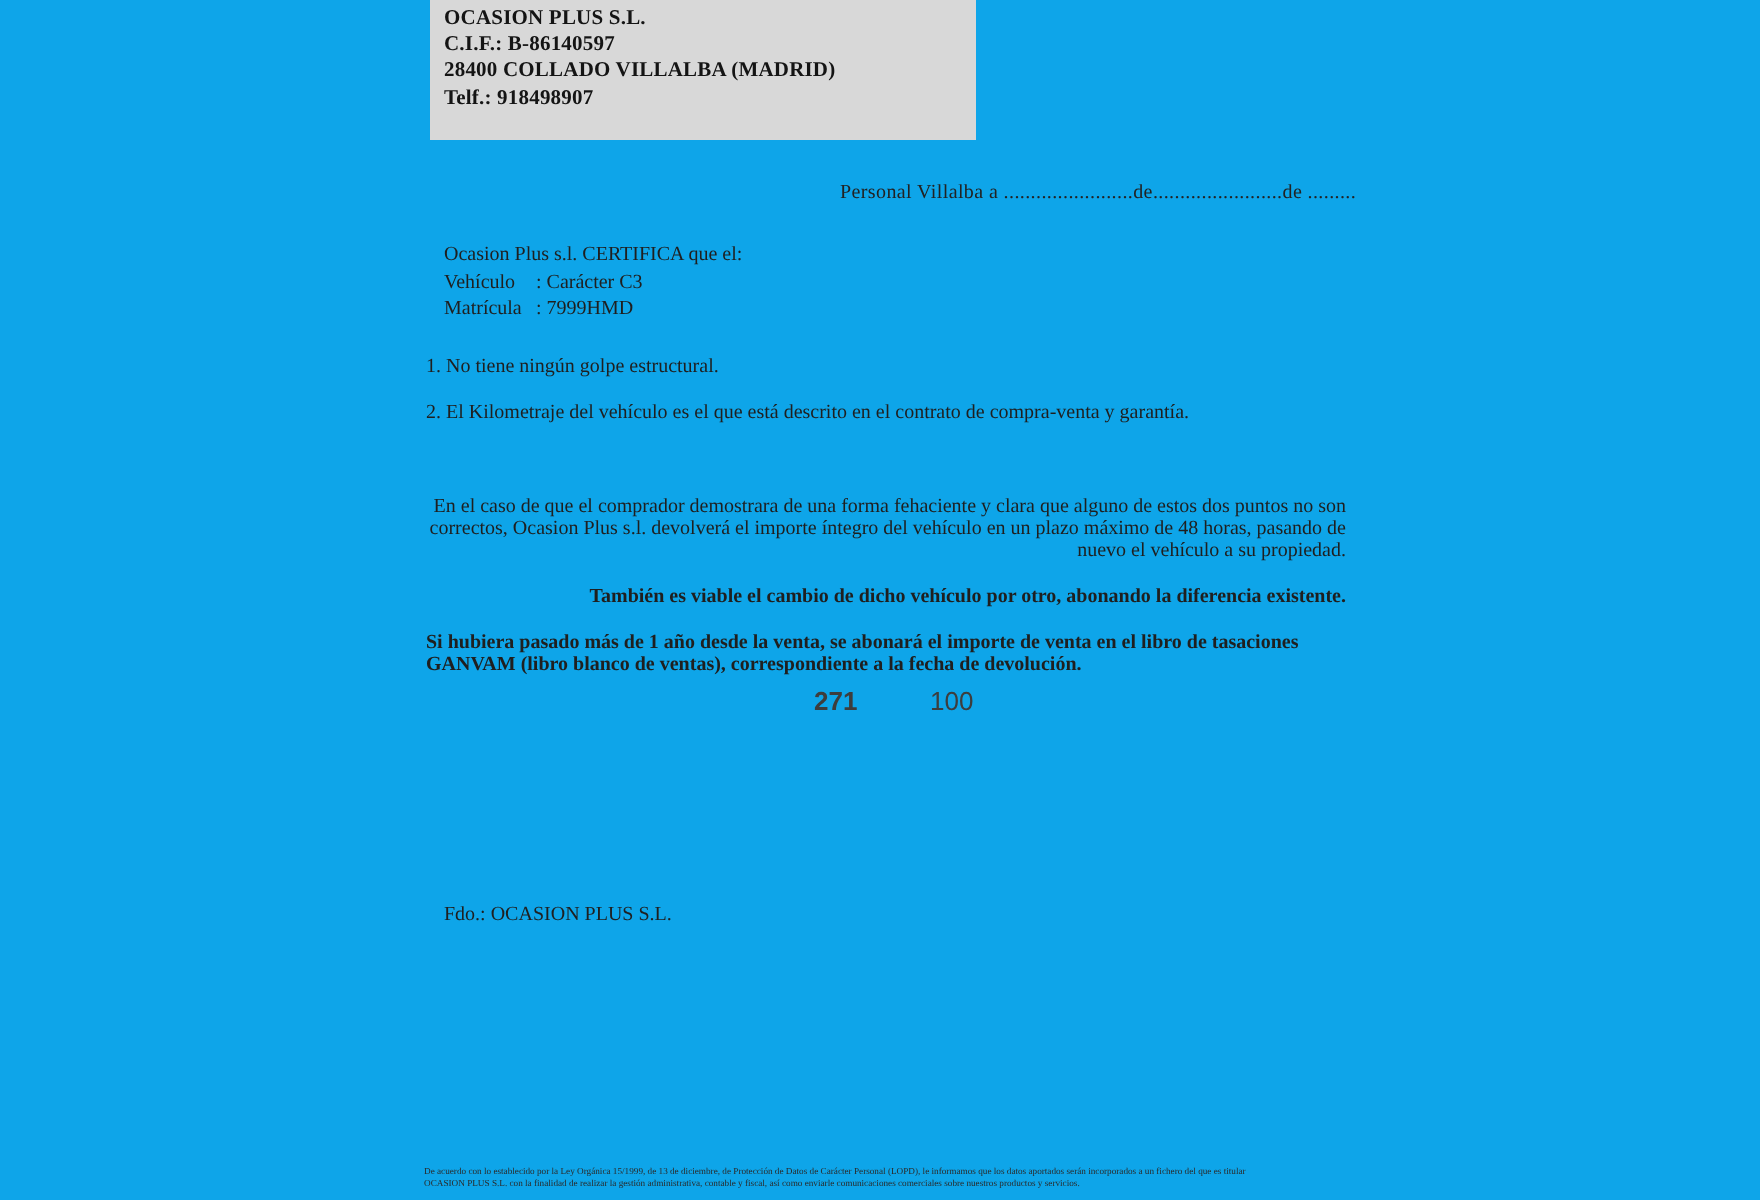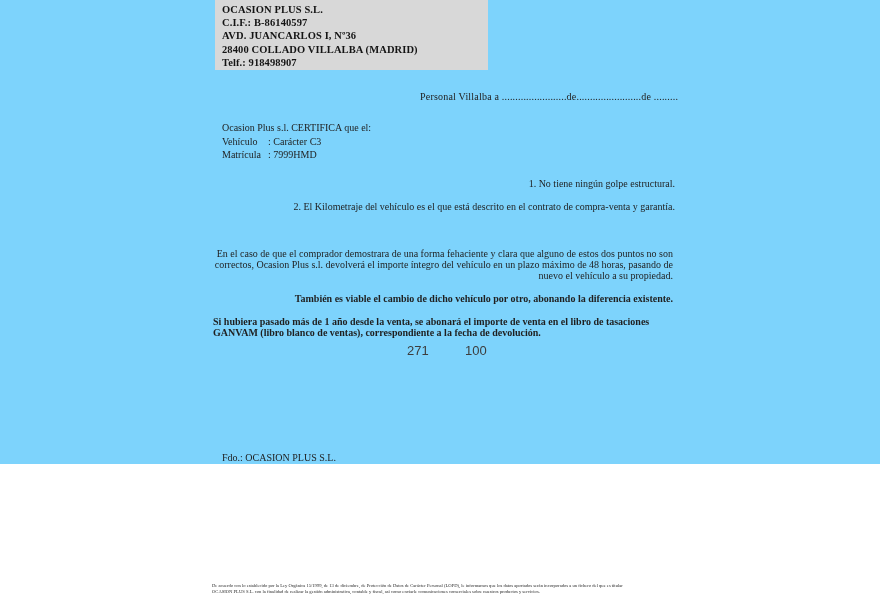--- a/index.html
+++ b/index.html
@@ -1,22 +1,22 @@
 <!DOCTYPE html>
 <html><head>
 <meta charset="utf-8">
 <style>
   * { margin: 0; padding: 0; box-sizing: border-box; }
   html, body { width: 880px; height: 600px; background: #ffffff; }
   body { font-family: "Liberation Serif", serif; position: relative; overflow: hidden; }
 
   .screen {
     position: absolute; left: 0; top: 0;
-    width: 880px; height: 464px;
-    background: #7dd3fc;
+    width: 880px; height: 600px;
+    background: #0ea5e9;
   }
 
   
   .scan {
     position: absolute; left: 0; top: 0; width: 880px; height: 600px;
     color: #1f1f1f;
     filter: blur(0.28px);
   }
 
   .header-block {
@@ -33,33 +33,33 @@
   .date-line {
     position: absolute; left: 420px; top: 91px;
     font-size: 10px; color: #222; letter-spacing: 0.2px;
   }
 
   .certify { position: absolute; left: 222px; top: 121px; font-size: 10px; line-height: 13.5px; }
   .certify .row { white-space: nowrap; }
   .label-underline { display: inline-block; min-width: 46px; }
 
   .items { position: absolute; left: 213px; top: 178px; width: 462px; font-size: 10px; }
-  .items p { margin-bottom: 11px; line-height: 11.5px; text-align: right; }
+  .items p { margin-bottom: 11px; line-height: 11.5px; }
 
   .paras { position: absolute; left: 213px; top: 248px; width: 460px; font-size: 10px; }
   .paras p { line-height: 11px; margin-bottom: 10px; }
   .paras p + p { margin-top: 0; font-weight: bold; }
   .para-gap { margin-bottom: 12px !important; text-align: right; }
 
   .overlay-numbers {
     position: absolute; top: 343px; left: 0; width: 880px;
     font-family: "Liberation Sans", sans-serif;
     font-size: 13px; color: #3d3d3d;
   }
-  .overlay-numbers .num-left  { position: absolute; left: 407px; }
+  .overlay-numbers .num-left  { position: absolute; left: 407px; font-weight: bold; }
   .overlay-numbers .num-right { position: absolute; left: 465px; }
 
   .signature { position: absolute; left: 222px; top: 452px; font-size: 10px; color: #1f1f1f; }
 
   .footer-fineprint {
     position: absolute; left: 212px; top: 583px; width: 458px;
     font-size: 4.6px; line-height: 5.6px;
     color: #2a2a2a;
     overflow: hidden;
   }
@@ -68,21 +68,20 @@
 </head>
 <body>
 
 <div class="screen">
 
   <div class="scan">
 
     <div class="header-block">
       <div>OCASION PLUS S.L.</div>
       <div>C.I.F.: B-86140597</div>
-      <div>AVD. JUANCARLOS I, Nº36</div>
       <div>28400 COLLADO VILLALBA (MADRID)</div>
       <div>Telf.: 918498907</div>
     </div>
 
     <div class="date-line">Personal Villalba a ........................de........................de .........</div>
 
     <div class="certify">
       <div class="row">Ocasion Plus s.l. CERTIFICA que el:</div>
       <div class="row">
         <span class="label-underline">Vehículo</span><span>: Carácter C3</span>

